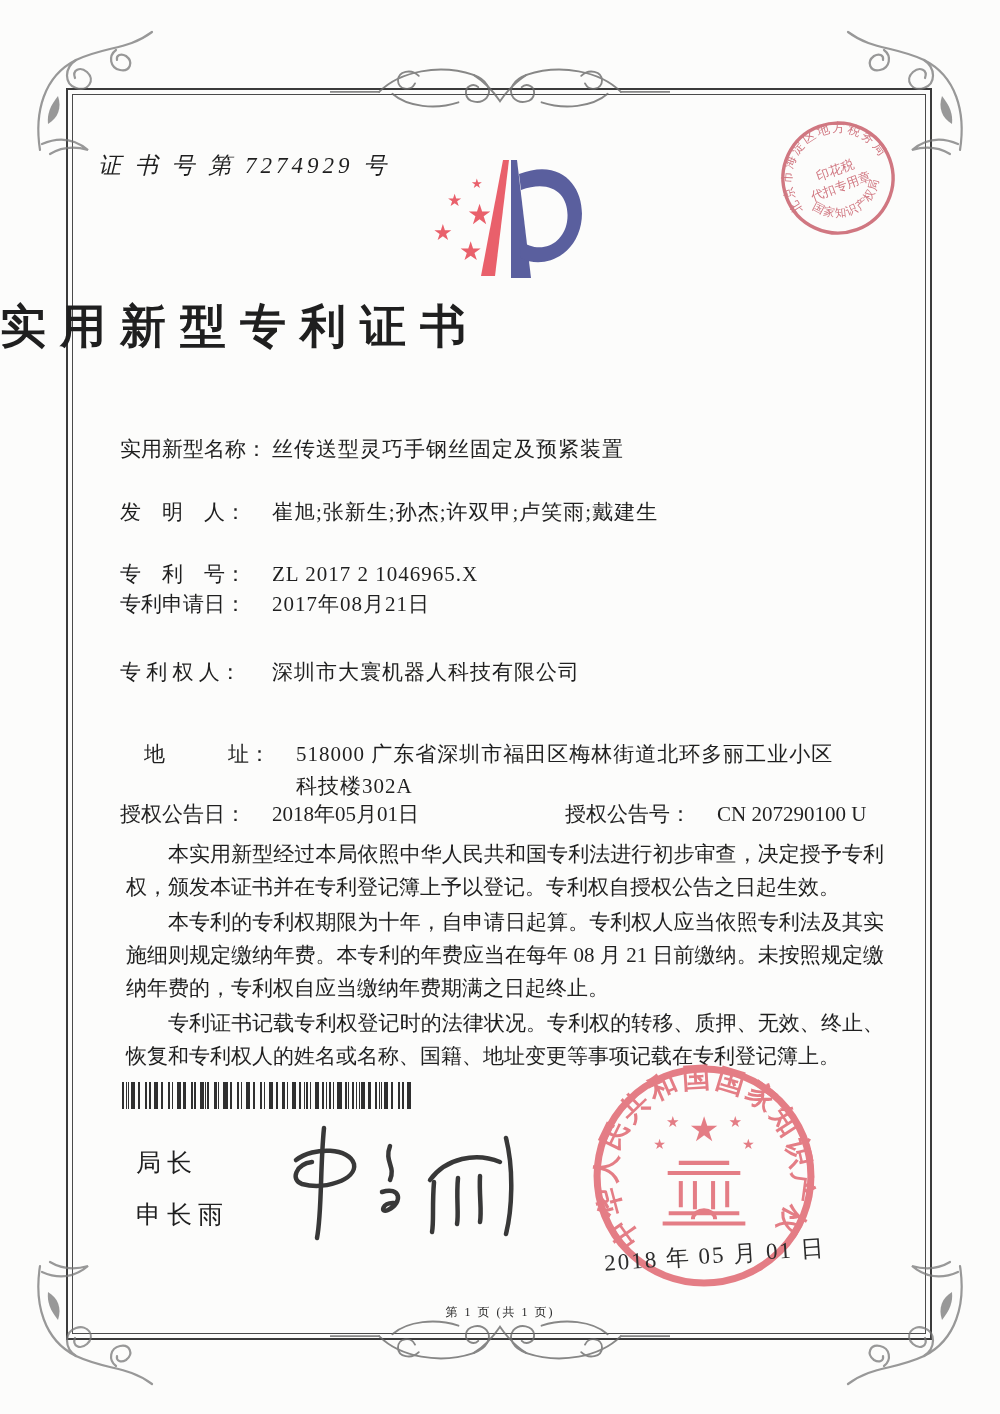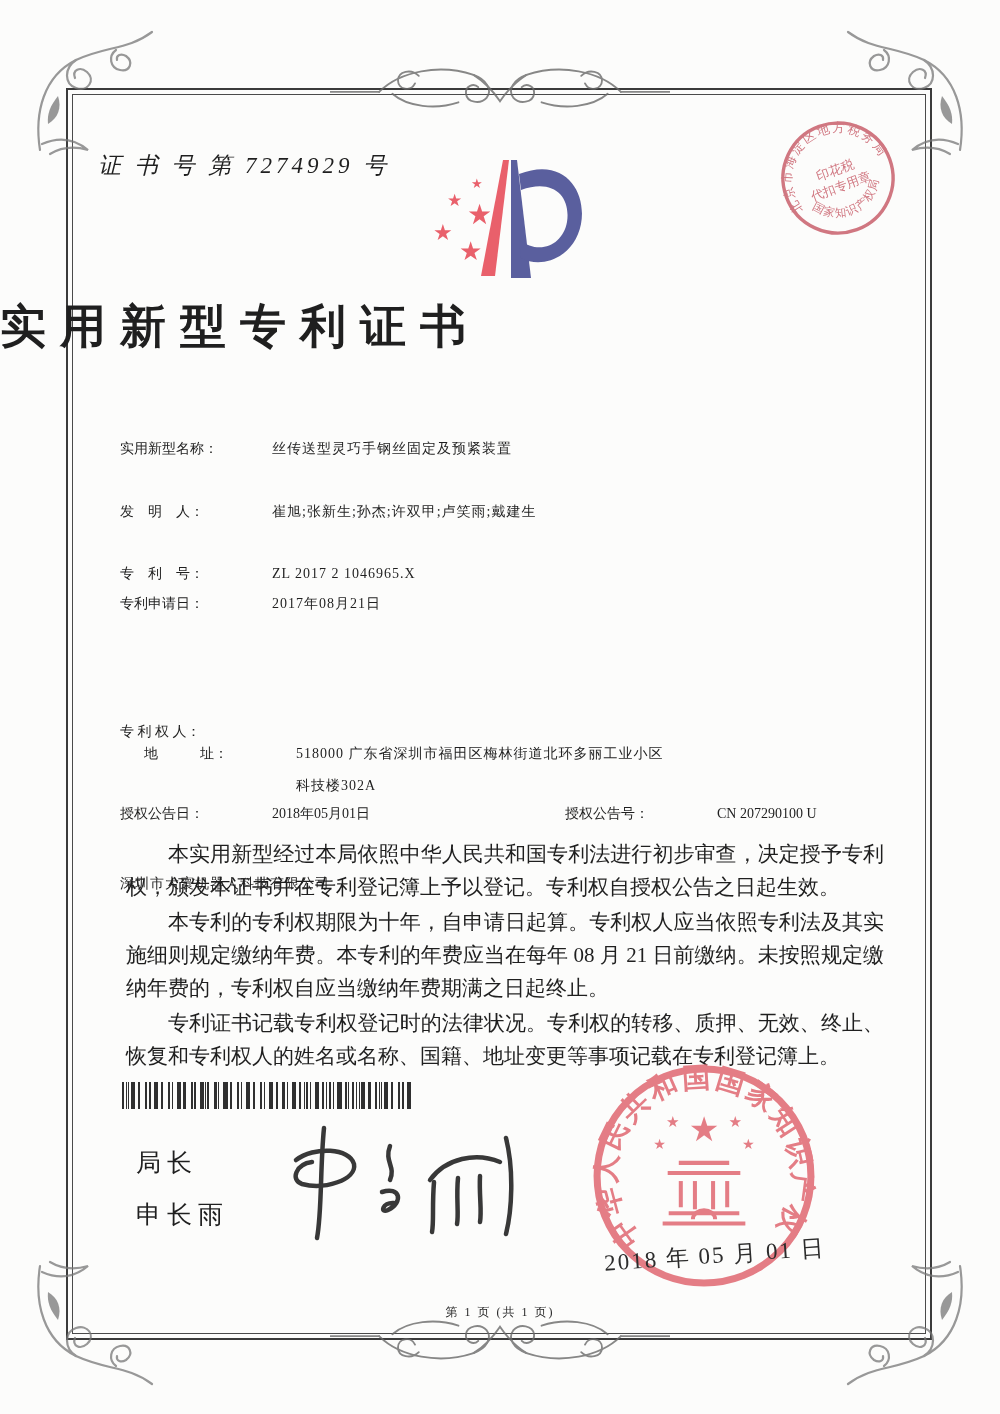--- a/index.html
+++ b/index.html
@@ -23,24 +23,24 @@
   .center-orn.top{top:52px;}
   .center-orn.bottom{top:1300px;transform:scaleY(-1);}
   
   .cert-no{position:absolute;left:98px;top:150px;font-size:23px;letter-spacing:4px;font-style:italic;}
   .logo{position:absolute;left:415px;top:148px;width:170px;height:140px;}
   .stamp-seal{position:absolute;left:778px;top:118px;width:120px;height:120px;
     transform:rotate(-20deg);opacity:.85;}
   .title{position:absolute;left:0;top:296px;width:100%;text-align:left;
     font-size:46px;font-weight:bold;letter-spacing:14px;}
   
-  .row{position:absolute;left:120px;width:770px;display:flex;font-size:14px;line-height:32px;}
+  .row{position:absolute;left:120px;width:770px;display:flex;font-size:21px;line-height:32px;}
   .row .lbl{flex:0 0 152px;white-space:pre;}
   .row .val{flex:1;letter-spacing:1px;}
-  .r1{top:433px;} .r2{top:496px;} .r3{top:558px;} .r4{top:588px;} .r5{top:716px;flex-direction:column;}
+  .r1{top:433px;} .r2{top:496px;} .r3{top:558px;} .r4{top:588px;} .r5{top:656px;}
   .r6{top:738px;margin-left:24px;} .r7{top:798px;}
   .grant-right{position:absolute;left:445px;top:0;display:flex;align-items:flex-end;}
   .r7 .val{letter-spacing:0;}
   
   .body-text{position:absolute;left:118px;top:838px;width:766px;
     font-size:21px;line-height:33px;text-align:justify;}
   .body-text p{margin:0 0 2px 8px;text-indent:2em;}
   
   .barcode{position:absolute;left:122px;top:1082px;width:292px;height:27px;
     background:

